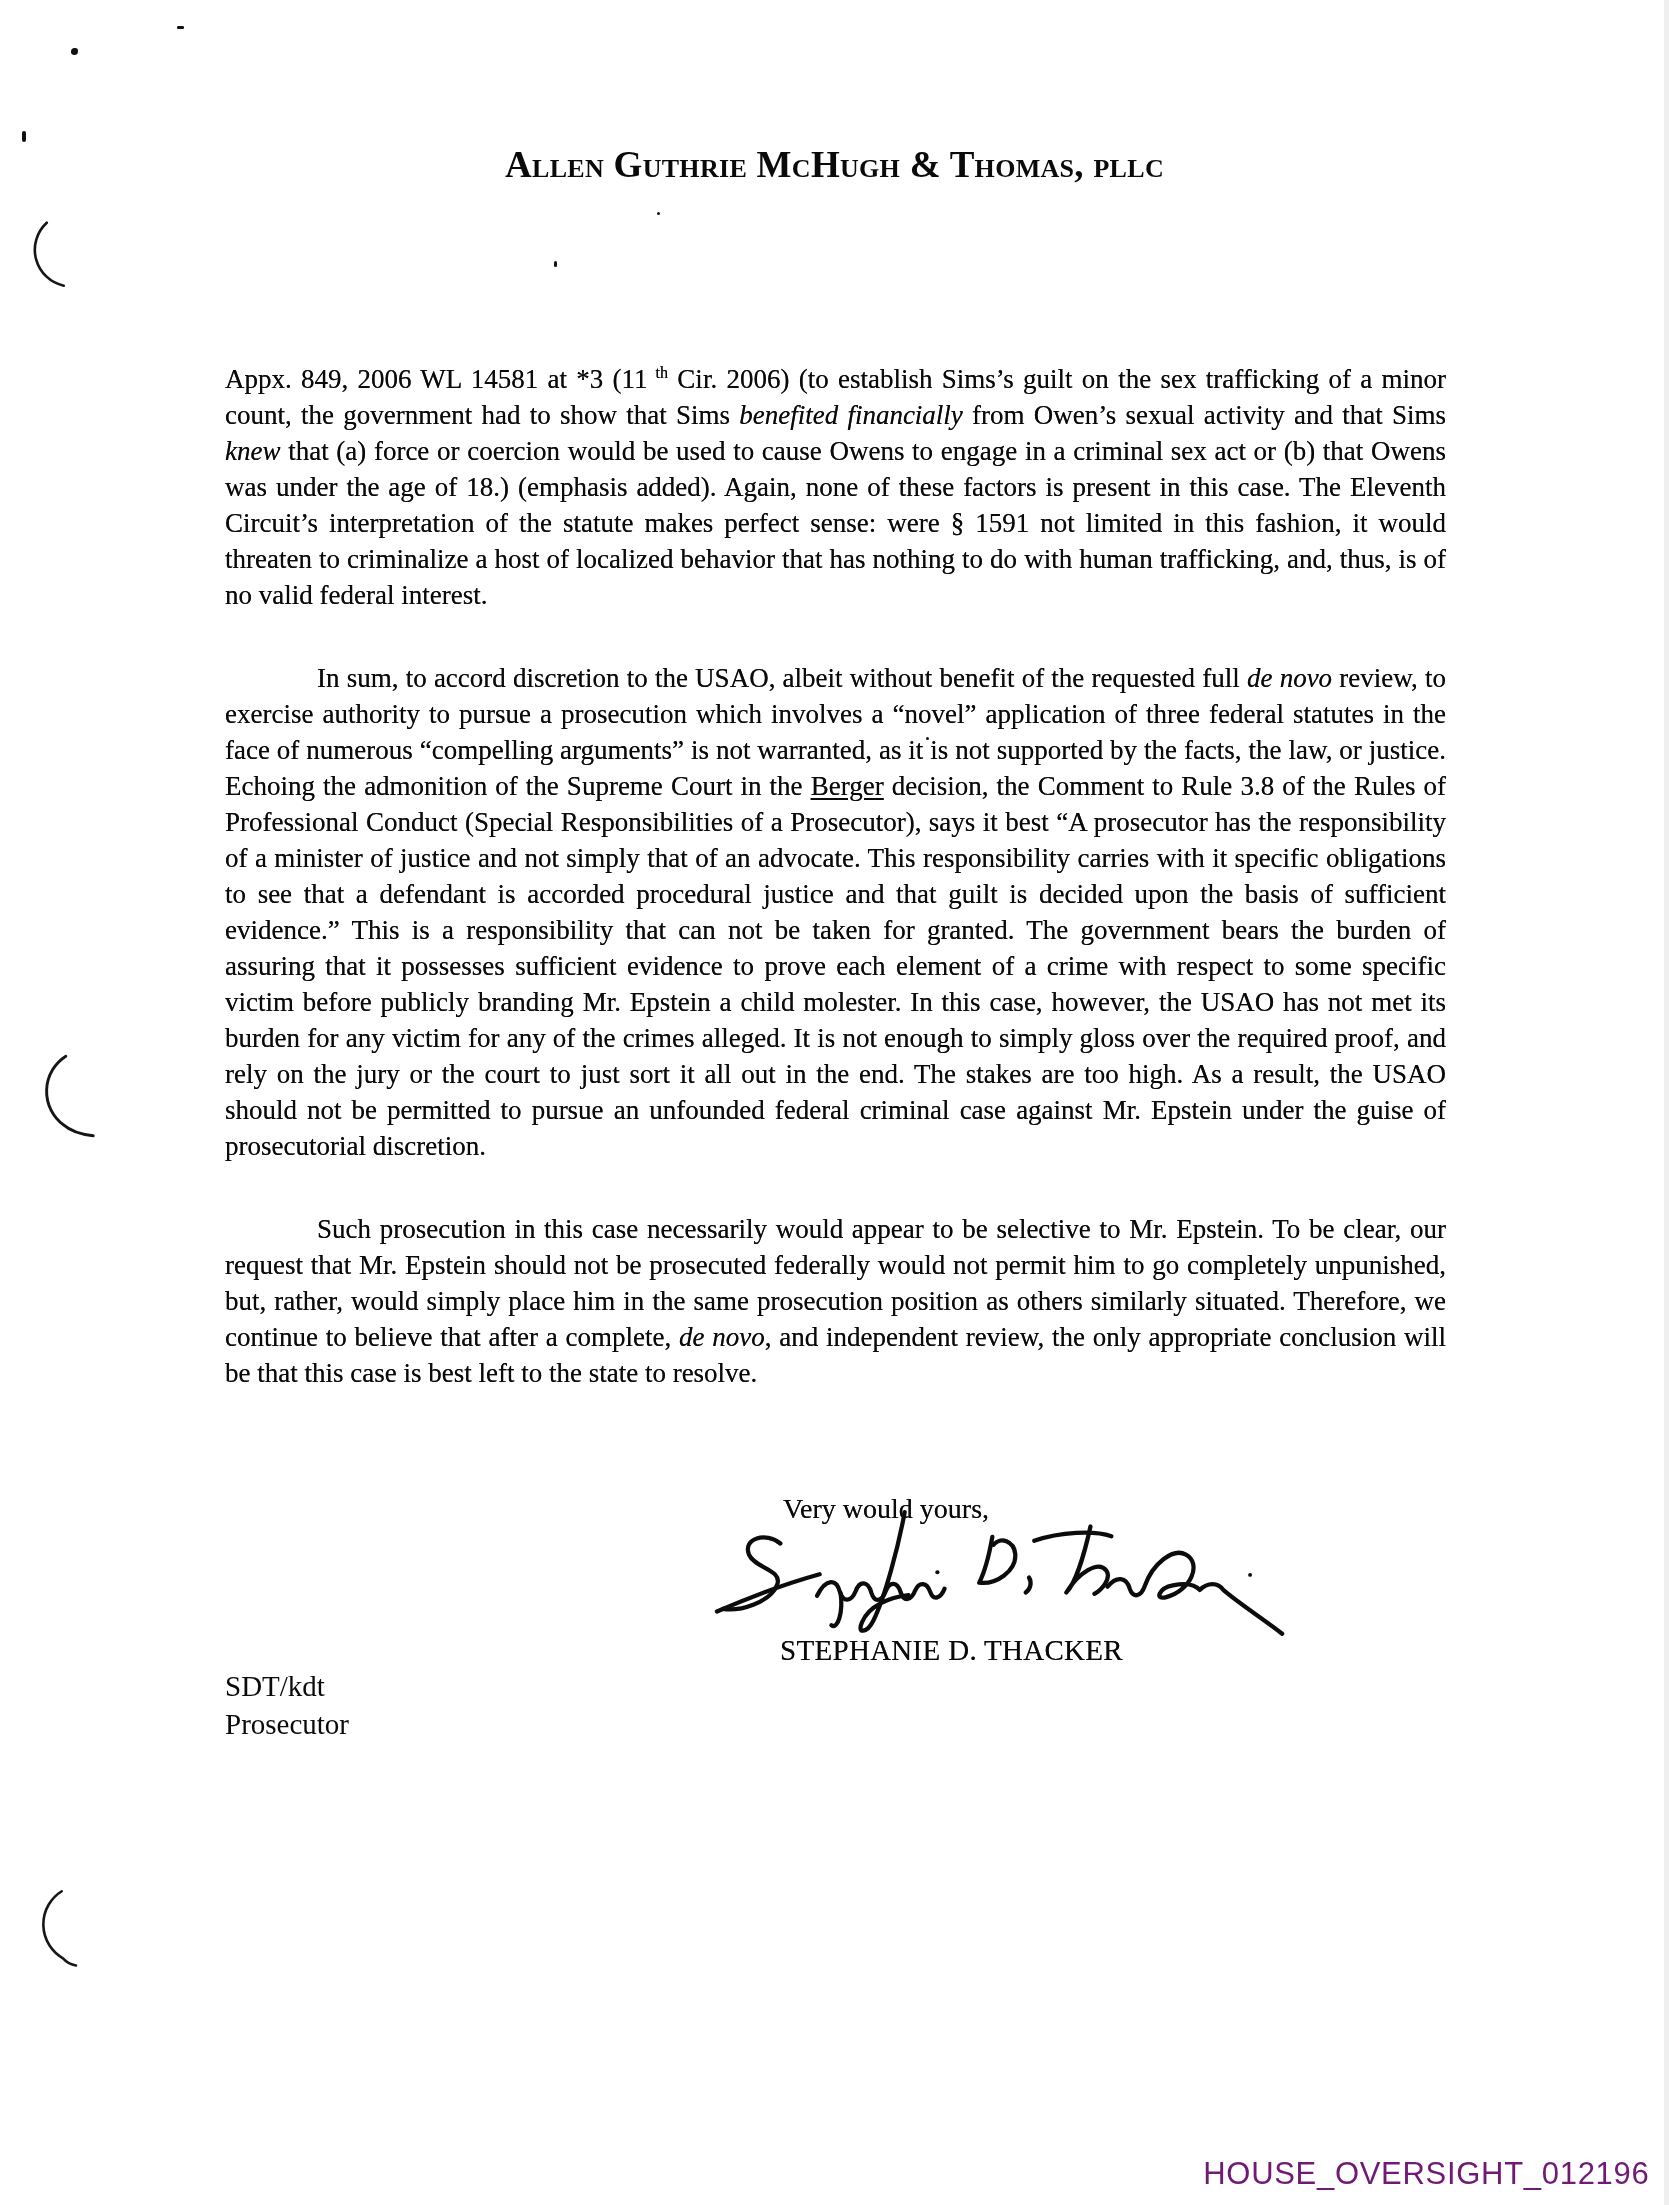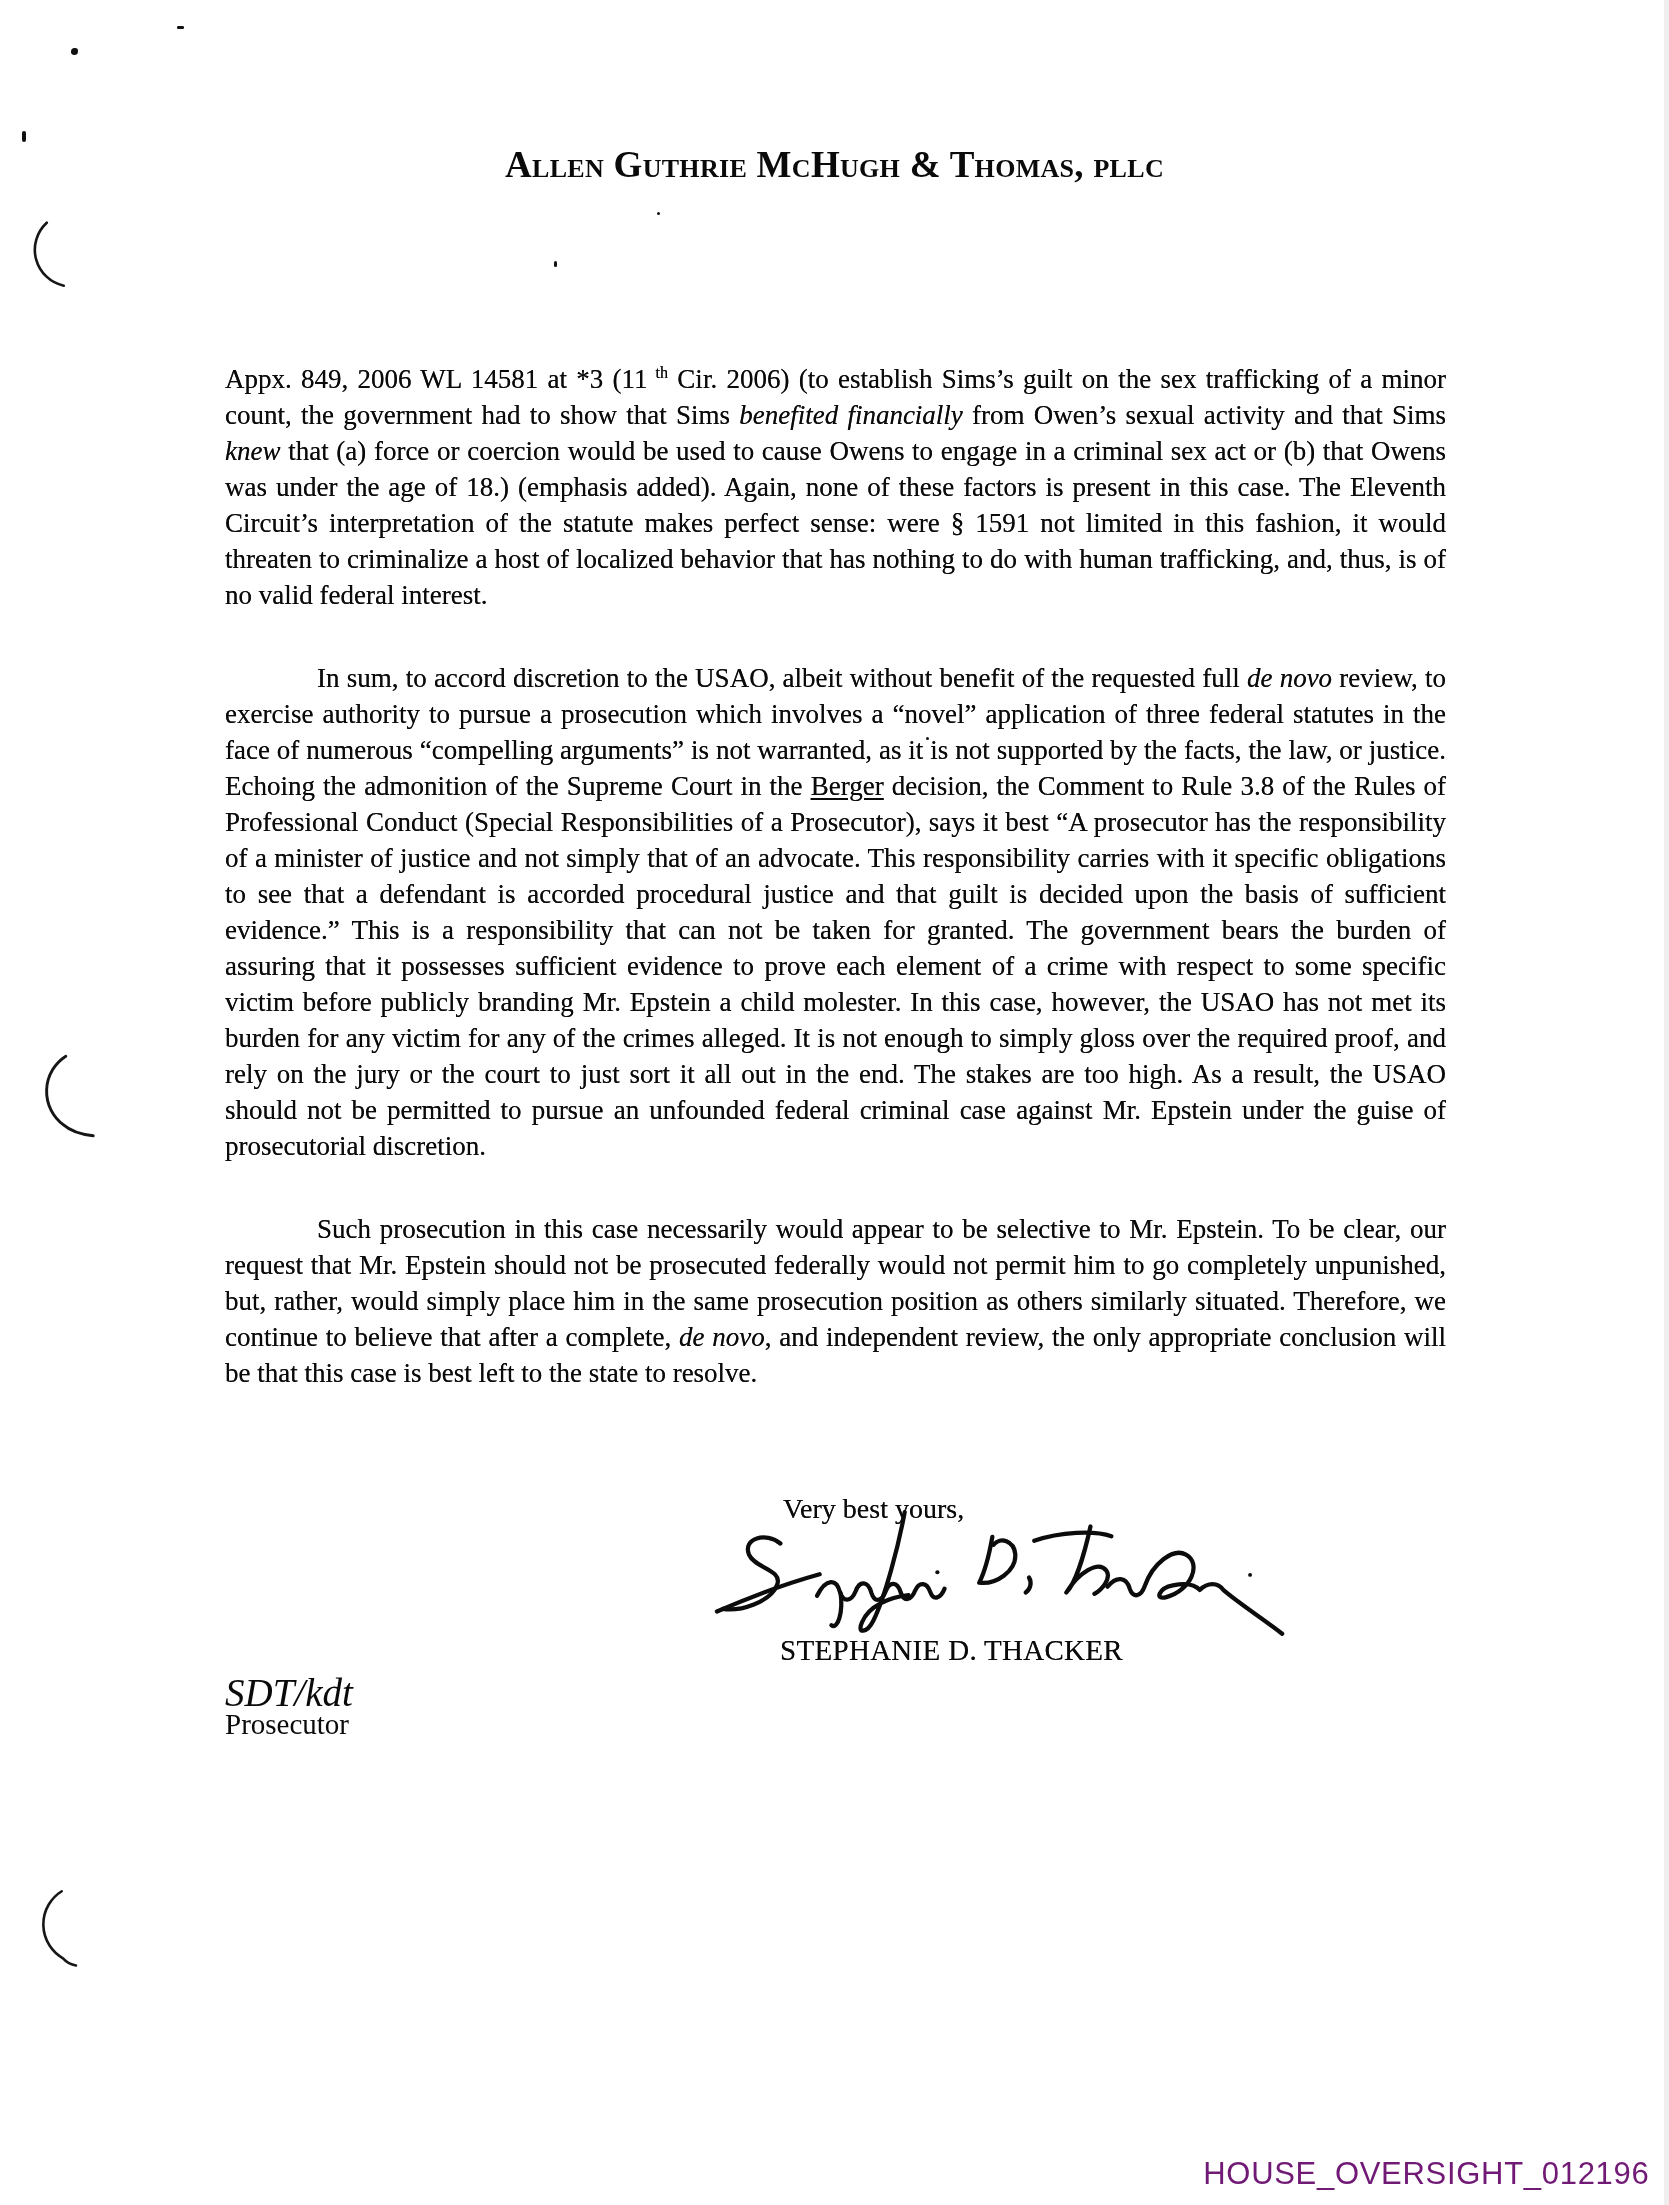--- a/index.html
+++ b/index.html
@@ -71,22 +71,21 @@
   .typed-name {
     position: absolute;
     top: 1634px; left: 780px;
     font-size: 29px;
     letter-spacing: 0.3px;
     text-shadow: 0 0 0.5px rgba(10,10,10,0.75);
   }
   .initials-line {
     position: absolute;
     top: 1670px; left: 225px;
-    font-size: 39px;
-    font-style: italic;
+    font-size: 29px;
   }
   .enclosures-line {
     position: absolute;
     top: 1708px; left: 225px;
     font-size: 29px;
   }
 
   .bates {
     position: absolute;
     top: 2156px; right: 19.6px;
@@ -117,21 +116,21 @@
 
   <div class="letterhead">Allen Guthrie McHugh &amp; Thomas, pllc</div>
 
 
   <div class="body-text">
     <p><span>Appx. 849, 2006 WL 14581 at *3 (11</span><sup>th</sup><span> Cir. 2006) (to establish Sims’s guilt on the sex trafficking of a minor count, the government had to show that Sims </span><em>benefited financially</em><span> from Owen’s sexual activity and that Sims </span><em>knew</em><span> that (a) force or coercion would be used to cause Owens to engage in a criminal sex act or (b) that Owens was under the age of 18.) (emphasis added).  Again, none of these factors is present in this case. The Eleventh Circuit’s interpretation of the statute makes perfect sense:  were § 1591 not limited in this fashion, it would threaten to criminalize a host of localized behavior that has nothing to do with human trafficking, and, thus, is of no valid federal interest.</span></p>
     <p class="indent"><span>In sum, to accord discretion to the USAO, albeit without benefit of the requested full </span><em>de novo</em><span> review, to exercise authority to pursue a prosecution which involves a “novel” application of three federal statutes in the face of numerous “compelling arguments” is not warranted, as it is not supported by the facts, the law, or justice. Echoing the admonition of the Supreme Court in the </span><u>Berger</u><span> decision, the Comment to Rule 3.8 of the Rules of Professional Conduct (Special Responsibilities of a Prosecutor),  says it best “A prosecutor has the responsibility of a minister of justice and not simply that of an advocate. This responsibility carries with it specific obligations to see that a defendant is accorded procedural justice and that guilt is decided upon the basis of sufficient evidence.” This is a responsibility that can not be taken for granted. The government bears the burden of assuring that it possesses sufficient evidence to prove each element of a crime with respect to some specific victim before publicly branding Mr. Epstein a child molester.  In this case, however, the USAO has not met its burden for any victim for any of the crimes alleged.  It is not enough to simply gloss over the required proof, and rely on the jury or the court to just sort it all out in the end. The stakes are too high. As a result, the USAO should not be permitted to pursue an unfounded federal criminal case against Mr. Epstein under the guise of prosecutorial discretion.</span></p>
     <p class="indent"><span>Such prosecution in this case necessarily would appear to be selective to Mr. Epstein.  To be clear, our request that Mr. Epstein should not be prosecuted federally would not permit him to go completely unpunished, but, rather, would simply place him in the same prosecution position as others similarly situated.  Therefore, we continue to believe that after a complete, </span><em>de novo</em><span>, and independent review, the only appropriate conclusion will be that this case is best left to the state to resolve.</span></p>
   </div>
 
-  <div class="valediction">Very best yours,</div>
+  <div class="valediction">Very would yours,</div>
 
   <svg class="signature-svg" viewBox="0 0 900 240" xmlns="http://www.w3.org/2000/svg" aria-label="Stephanie D. Thacker signature">
     <g fill="none" stroke="#0c0c0c" stroke-width="6.5" stroke-linecap="round" stroke-linejoin="round">
 
       <path d="M 15 172 C 70 148, 125 128, 172 115"></path>
 
       <path d="M 112 68 C 90 50, 54 60, 64 85 C 73 106, 116 108, 107 131 C 97 158, 50 172, 24 168"></path>
 
       <path d="M 302 20 C 293 70, 272 150, 254 186 C 245 204, 228 208, 237 188 C 247 164, 278 150, 308 147"></path>
 

